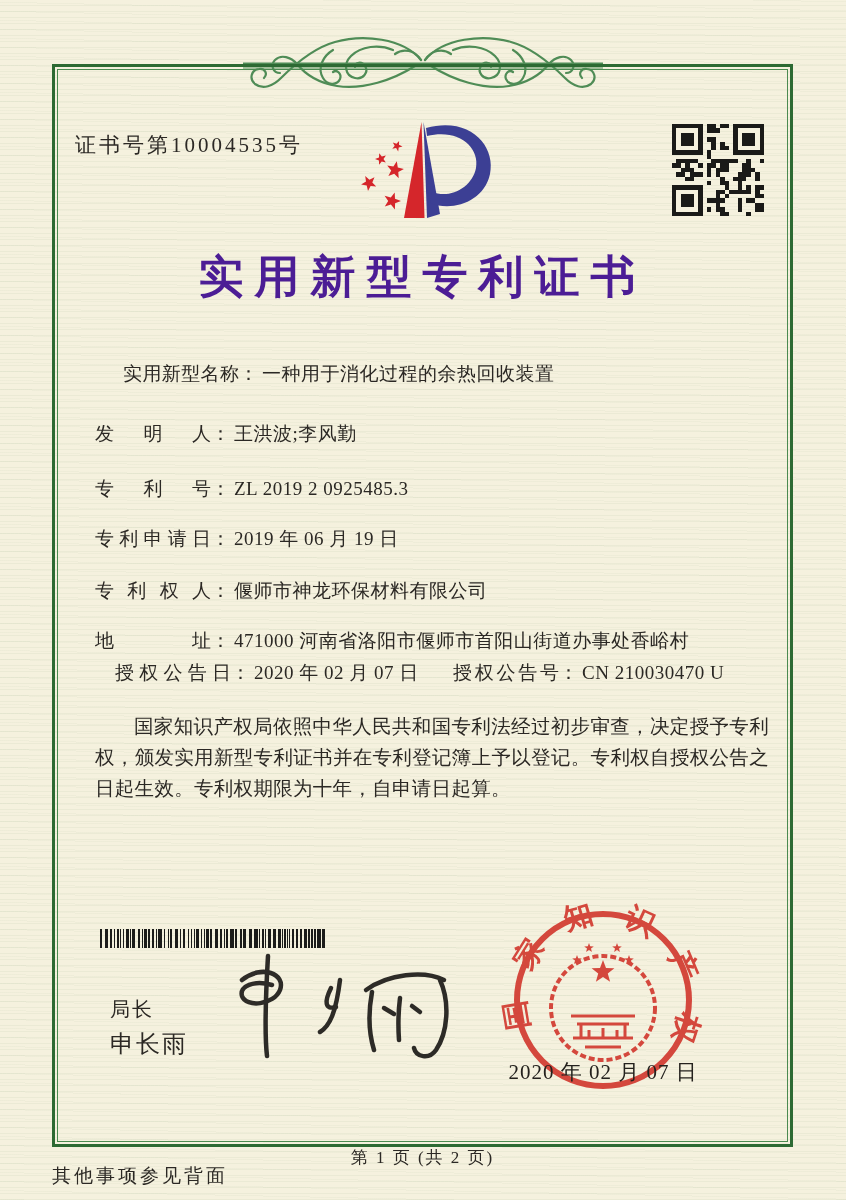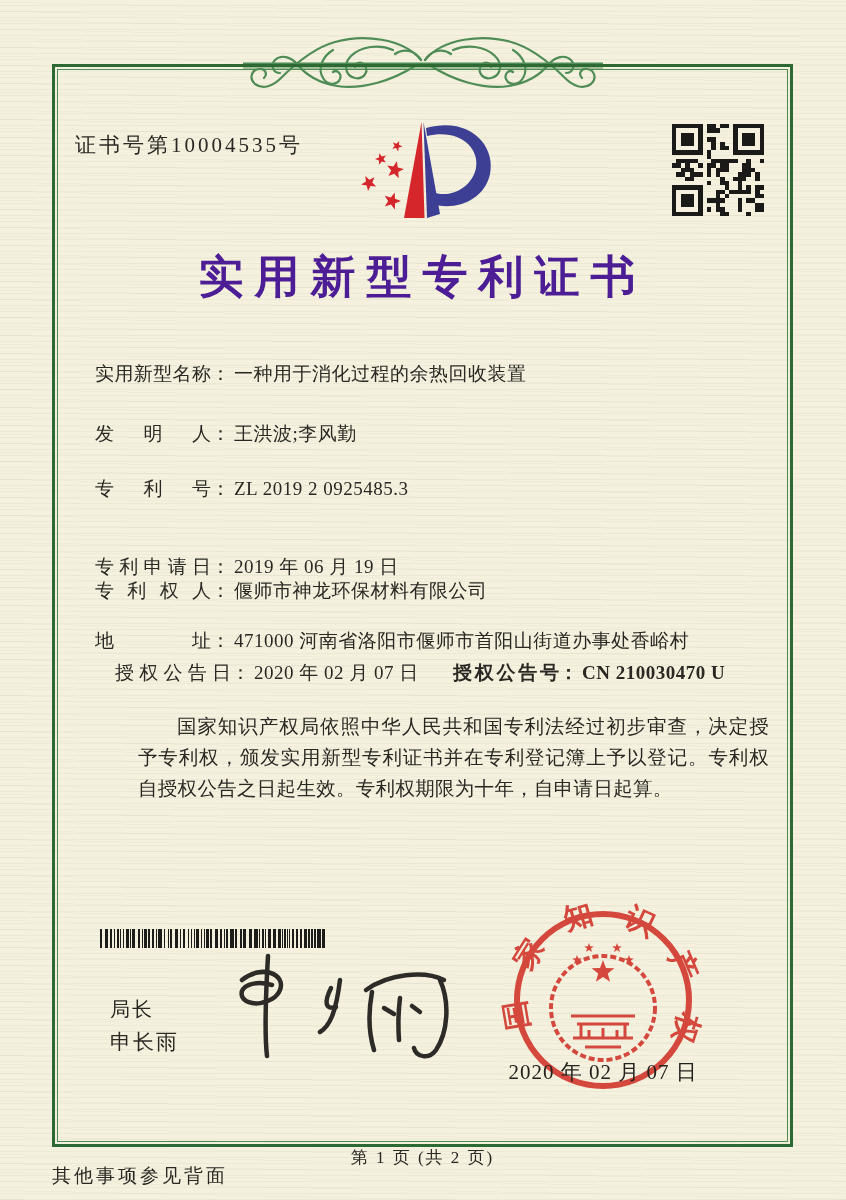--- a/index.html
+++ b/index.html
@@ -39,36 +39,36 @@
     font-size:45px; font-weight:bold; letter-spacing:11px; color:#4c1d95;
   }
 
   .field-row { left:95px; width:672px; font-size:19px; white-space:nowrap; }
   .field-label {
     display:inline-block; width:116px; vertical-align:top;
     text-align:justify; text-align-last:justify;
   }
   .field-colon { display:inline-block; }
   .field-value { display:inline-block; padding-left:4px; letter-spacing:.5px; }
-  #row-0 { top:361px; } #row-1 { top:421px; } #row-2 { top:476px; }
-  #row-3 { top:526px;margin-top:28px; } #row-4 { top:578px; } #row-5 { top:628px; }
+  #row-0 { top:361px;margin-left:28px; } #row-1 { top:421px; } #row-2 { top:476px; }
+  #row-3 { top:526px; } #row-4 { top:578px; } #row-5 { top:628px; }
   #row-6 { top:660px;margin-left:20px; }
-  #grant-no { position:absolute; left:338px; top:0;font-weight:bold; }
+  #grant-no { position:absolute; left:338px; top:0; }
   #grant-no .field-label { width:106px; }
 
   .body-par {
     font-size:19.5px; line-height:31px; text-align:justify;
-    text-indent:2em; letter-spacing:.3px;margin-left:43px;
+    text-indent:2em; letter-spacing:.3px;
   }
   #body-text { left:95px; top:711px; width:674px; }
 
   #barcode { left:100px; top:929px; width:232px; height:19px; }
 
   #officer-title { left:110px; top:996px; font-size:20px; letter-spacing:2px; font-family:"Liberation Sans","DejaVu Sans",sans-serif; }
-  #officer-name  { left:110px; top:1028px; font-size:21px; letter-spacing:2px; font-family:Liberation Mono, monospace; }
+  #officer-name  { left:110px; top:1028px; font-size:24px; letter-spacing:2px; font-family:Liberation Mono, monospace; }
   #signature { left:228px; top:950px; width:245px; height:112px; }
 
   #seal { left:493px; top:890px; width:220px; height:220px; }
   #seal-date {
     left:493px; top:1058px; width:220px; text-align:center;
     font-size:21px; letter-spacing:1px; color:#23211d;
   }
 
   #footer-page { left:52px; top:1113px; width:741px; text-align:center; font-size:17px; letter-spacing:2px;margin-top:33px; }
   #back-note   { left:52px; top:1163px; width:741px; font-size:19px; letter-spacing:3px; }

